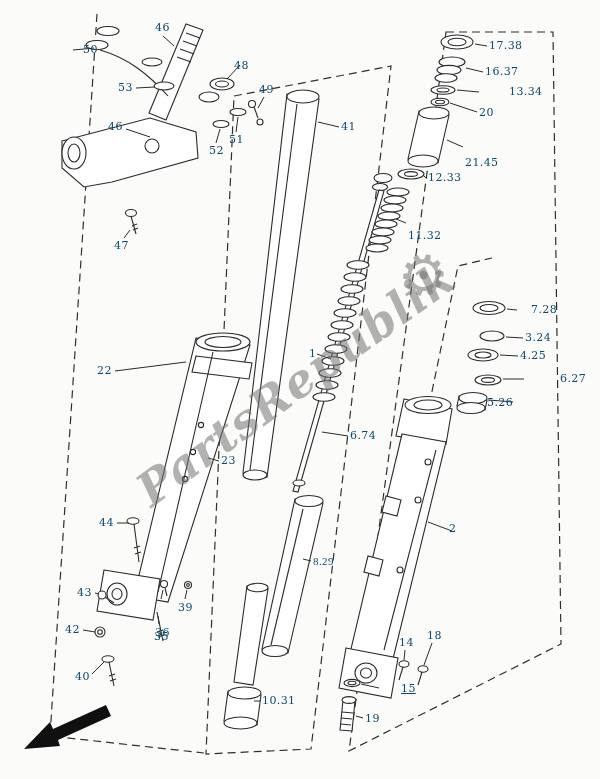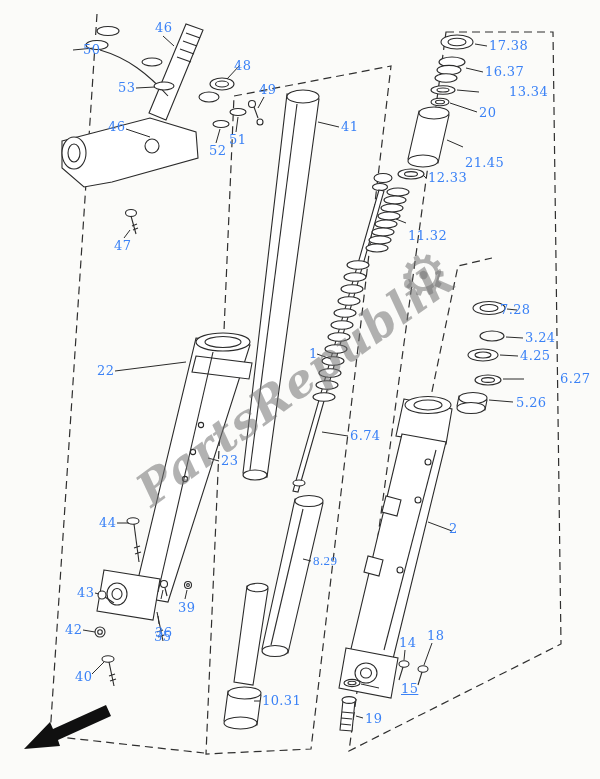--- a/index.html
+++ b/index.html
@@ -23,21 +23,21 @@
     font-family:"DejaVu Serif", serif;
   }
   .watermark-gear{
     position:absolute;left:398px;top:248px;font-size:56px;line-height:56px;
     color:rgba(115,115,115,0.55);
     font-family:"DejaVu Sans", sans-serif;
     transform:rotate(14deg);
   }
   #labels-layer{position:absolute;left:0;top:0;width:600px;height:779px;z-index:6}
   .part-label{
-    position:absolute;font-size:13px;line-height:14px;color:#3b82f6;
+    position:absolute;font-size:11px;line-height:14px;color:#0c4a6e;
     white-space:nowrap;letter-spacing:0.4px;
   }
 </style>
 </head>
 <body>
 
 <svg id="artwork" width="600" height="779" viewBox="0 0 600 779" xmlns="http://www.w3.org/2000/svg">
 
   <g>
     <path class="dash" d="M97 14 L50 736 L204 753"></path>
@@ -296,25 +296,25 @@
     <span class="part-label" style="left: 341px; top: 120px;">41</span>
     <span class="part-label" style="left: 489px; top: 39px;">17.38</span>
     <span class="part-label" style="left: 485px; top: 65px;">16.37</span>
     <span class="part-label" style="left: 481px; top: 85px; margin-left: 28px;">13.34</span>
     <span class="part-label" style="left: 479px; top: 106px;">20</span>
     <span class="part-label" style="left: 465px; top: 156px;">21.45</span>
     <span class="part-label" style="left: 428px; top: 171px;">12.33</span>
     <span class="part-label" style="left: 408px; top: 217px; margin-top: 12px;">11.32</span>
     <span class="part-label" style="left: 97px; top: 364px;">22</span>
     <span class="part-label" style="left: 309px; top: 347px;">1</span>
-    <span class="part-label" style="left: 500px; top: 303px;">7.28</span>
+    <span class="part-label" style="left: 531px; top: 303px;">7.28</span>
     <span class="part-label" style="left: 525px; top: 331px;">3.24</span>
     <span class="part-label" style="left: 520px; top: 349px;">4.25</span>
     <span class="part-label" style="left: 526px; top: 372px; margin-left: 34px;">6.27</span>
-    <span class="part-label" style="left: 516px; top: 396px;">5.26</span>
+    <span class="part-label" style="left: 487px; top: 396px;">5.26</span>
     <span class="part-label" style="left: 350px; top: 429px;">6.74</span>
     <span class="part-label" style="left: 221px; top: 454px;">23</span>
     <span class="part-label" style="left: 449px; top: 522px;">2</span>
     <span class="part-label" style="left: 99px; top: 516px;">44</span>
     <span class="part-label" style="left: 313px; top: 554px; font-family: Liberation Serif, serif;">8.29</span>
     <span class="part-label" style="left: 77px; top: 586px;">43</span>
     <span class="part-label" style="left: 154px; top: 630px; text-align: right;">35</span>
     <span class="part-label" style="left: 178px; top: 601px;">39</span>
     <span class="part-label" style="left: 65px; top: 623px;">42</span>
     <span class="part-label" style="left: 155px; top: 626px;">36</span>

